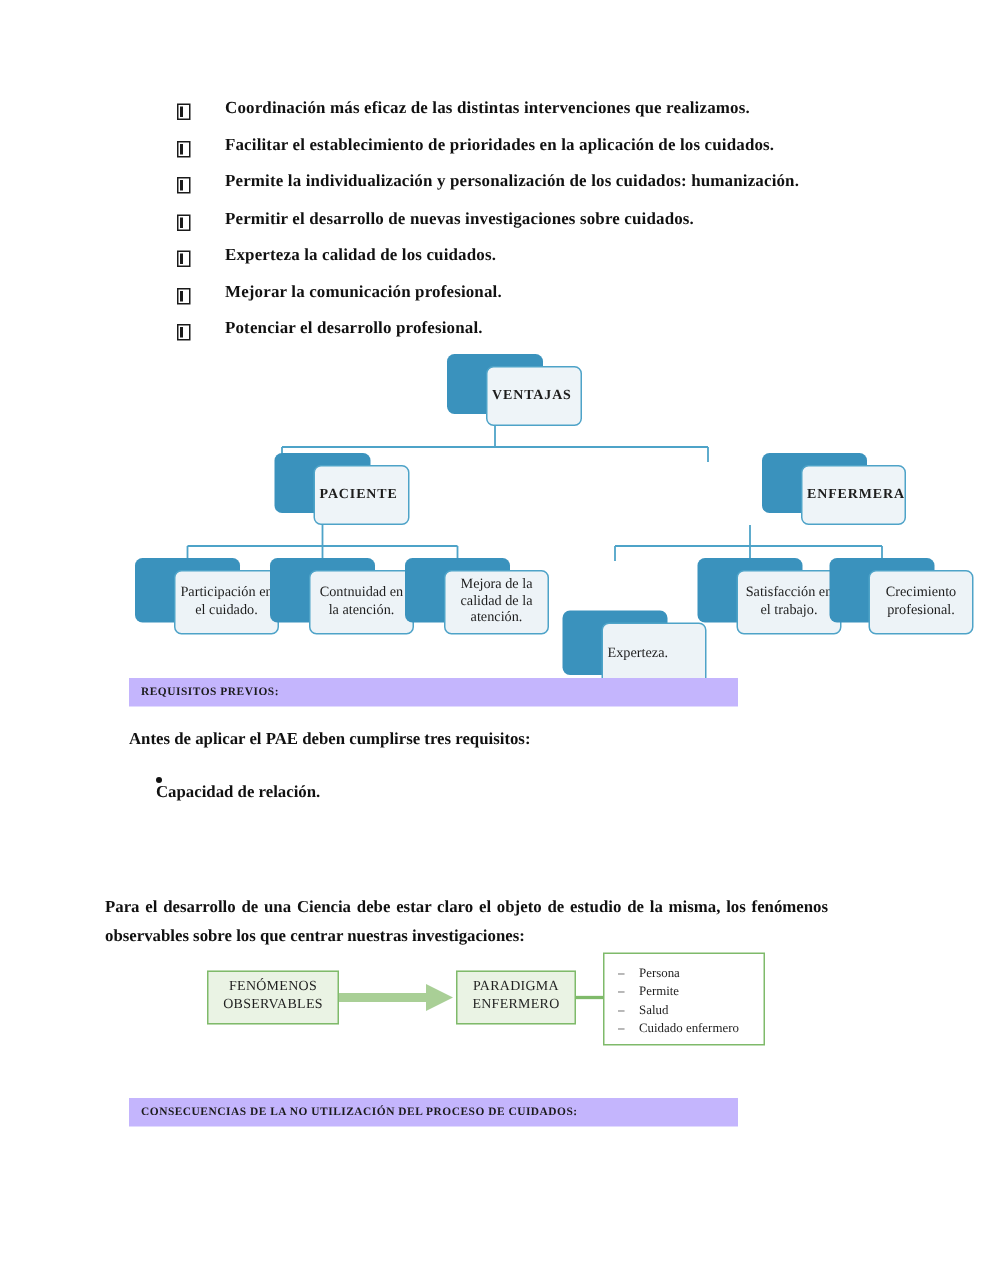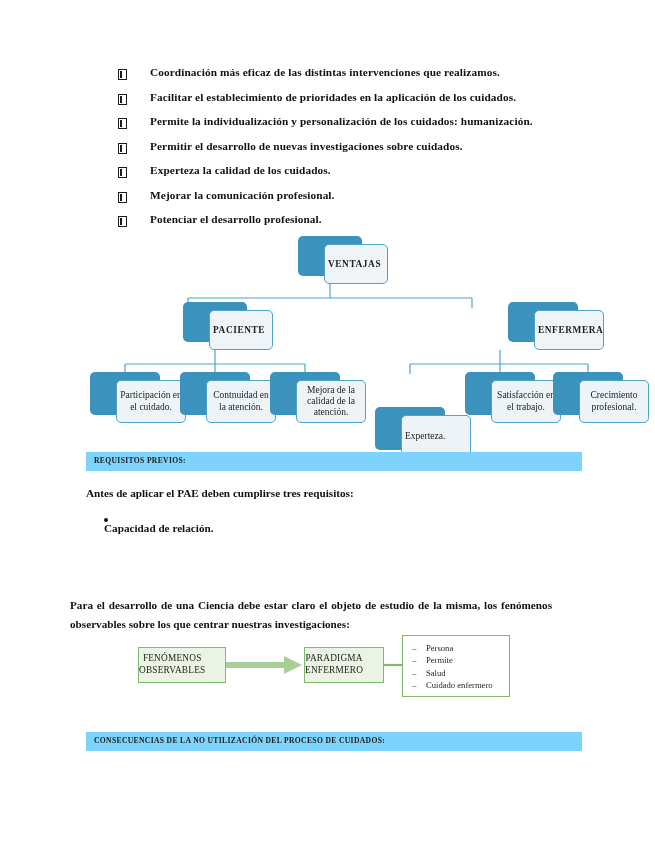--- a/index.html
+++ b/index.html
@@ -44,22 +44,22 @@
   .nodebox .face span{
     font-size:9.5px;color:#1d1d1d;line-height:1.18;padding:0 3px;
   }
   .lvl1 .face span,.lvl2 .face span{
     font-weight:bold;letter-spacing:.6px;font-size:9.3px;
   }
   .lvl3 .face{background:#edf3f7;}
 
   
   .band{
-    position:absolute;left:86px;width:496px;height:19px;
-    background:#7dd3fc;
+    position:absolute;left:86px;width:406px;height:19px;
+    background:#c4b5fd;
   }
   .band span{
     position:absolute;left:8px;top:4px;
     font-size:7.6px;font-weight:bold;letter-spacing:.35px;
     color:#1b1b1b;font-variant:small-caps;text-transform:uppercase;
   }
 
   
   .para{
     position:absolute;font-size:11.2px;font-weight:bold;
@@ -72,21 +72,21 @@
   .dot{
     width:4px;height:4px;border-radius:50%;background:#111;
     margin-right:25px;margin-top:6px;flex:0 0 auto;
   }
   .dot-text{font-size:11.2px;font-weight:bold;line-height:1.15;}
 
   
   .flow{position:absolute;left:130px;top:630px;width:420px;height:90px;}
   .gbox{
     position:absolute;border:1.3px solid #7fba6a;background:#eaf3e4;
-    display:flex;align-items:center;justify-content:flex-start;text-align:center;
+    display:flex;align-items:center;justify-content:center;text-align:center;
     box-sizing:border-box;
   }
   .gbox span{font-size:9.3px;color:#1f1f1f;line-height:1.25;letter-spacing:.2px;}
   .glist{
     position:absolute;border:1.3px solid #7fba6a;background:#ffffff;
     box-sizing:border-box;padding:6px 6px 6px 9px;
   }
   .glist .li{
     display:flex;align-items:baseline;
     font-size:8.6px;color:#1f1f1f;line-height:1.45;

